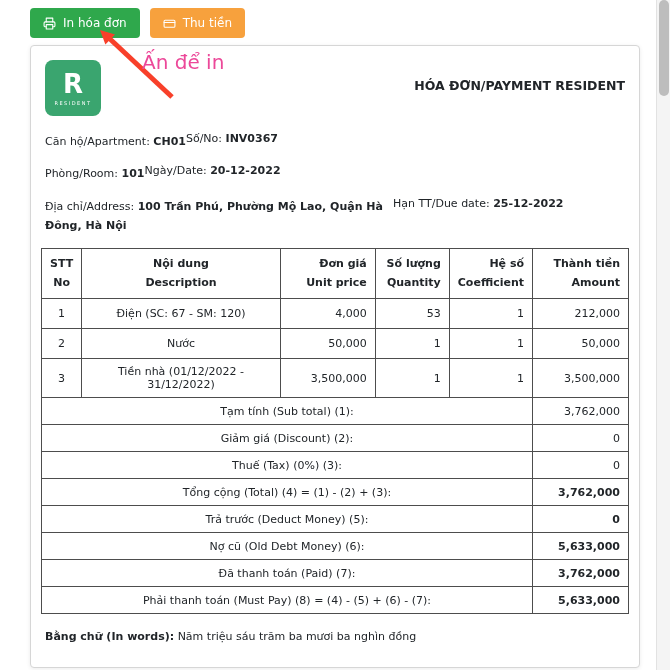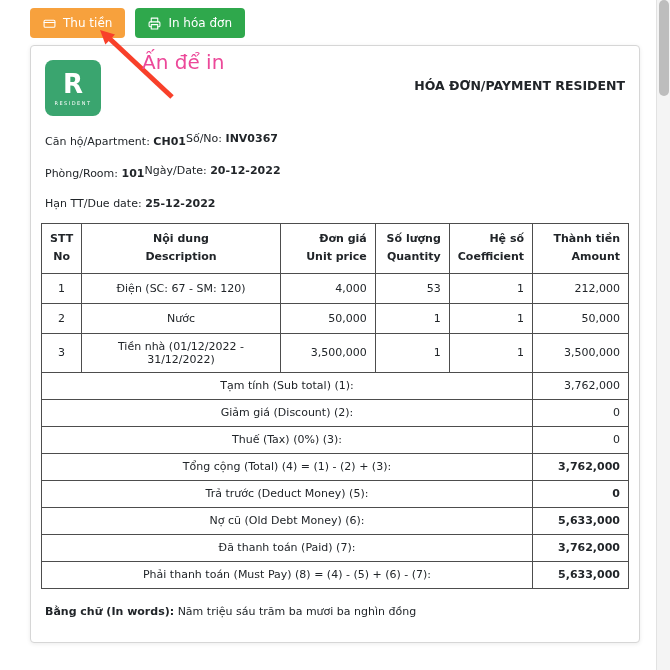--- a/index.html
+++ b/index.html
@@ -48,39 +48,39 @@
   
   .scrollbar-track { position:absolute; top:0; right:0; width:14px; height:670px;
     background:#f4f4f4; border-left:1px solid #e2e2e2; }
   .scrollbar-thumb { position:absolute; top:0; left:2px; width:10px; height:96px;
     background:#bdbdbd; border-radius:6px; }
 </style>
 </head>
 <body>
 
 <div class="toolbar">
-  <button class="btn btn-orange">
-    <span class="icon">
-      <svg width="13" height="13" viewBox="0 0 24 24" fill="none" stroke="#ffffff" stroke-width="2" stroke-linecap="round" stroke-linejoin="round">
-          <rect x="2" y="6" width="20" height="13" rx="2"></rect>
-          <line x1="2" y1="10" x2="22" y2="10"></line>
-        </svg>
-    </span>
-    <span>Thu tiền</span>
-  </button>
   <button class="btn btn-green">
     <span class="icon">
       <svg width="13" height="13" viewBox="0 0 24 24" fill="none" stroke="#ffffff" stroke-width="2" stroke-linecap="round" stroke-linejoin="round">
           <polyline points="6 9 6 2 18 2 18 9"></polyline>
           <path d="M6 18H4a2 2 0 0 1-2-2v-5a2 2 0 0 1 2-2h16a2 2 0 0 1 2 2v5a2 2 0 0 1-2 2h-2"></path>
           <rect x="6" y="14" width="12" height="8"></rect>
         </svg>
     </span>
     <span>In hóa đơn</span>
   </button>
+  <button class="btn btn-orange">
+    <span class="icon">
+      <svg width="13" height="13" viewBox="0 0 24 24" fill="none" stroke="#ffffff" stroke-width="2" stroke-linecap="round" stroke-linejoin="round">
+          <rect x="2" y="6" width="20" height="13" rx="2"></rect>
+          <line x1="2" y1="10" x2="22" y2="10"></line>
+        </svg>
+    </span>
+    <span>Thu tiền</span>
+  </button>
 </div>
 
 <svg class="annotation-arrow" width="160" height="85" viewBox="0 0 160 85">
   <line x1="84" y1="73" x2="22" y2="15" stroke="#f8402a" stroke-width="5"></line>
   <polygon points="12,6 27,10.4 17.4,20.6" fill="#f8402a"></polygon>
 </svg>
 <span class="annotation-text">Ấn để in</span>
 
 <div class="invoice-card">
 
@@ -95,20 +95,21 @@
   <div class="meta">
     <div class="meta-row">
       <div class="meta-left"><span>Căn hộ/Apartment:</span> <b>CH01</b></div>
       <div class="meta-right"><span>Số/No:</span> <b>INV0367</b></div>
     </div>
     <div class="meta-row">
       <div class="meta-left"><span>Phòng/Room:</span> <b>101</b></div>
       <div class="meta-right"><span>Ngày/Date:</span> <b>20-12-2022</b></div>
     </div>
     <div class="meta-row">
+      <div class="meta-left"><span>Địa chỉ/Address:</span> <b>100 Trần Phú, Phường Mộ Lao, Quận Hà Đông, Hà Nội</b></div>
       <div class="meta-right"><span>Hạn TT/Due date:</span> <b>25-12-2022</b></div>
     </div>
   </div>
 
   <table class="inv-table">
     <colgroup>
       <col style="width:40px">
         <col>
         <col style="width:95px">
         <col style="width:74px">

